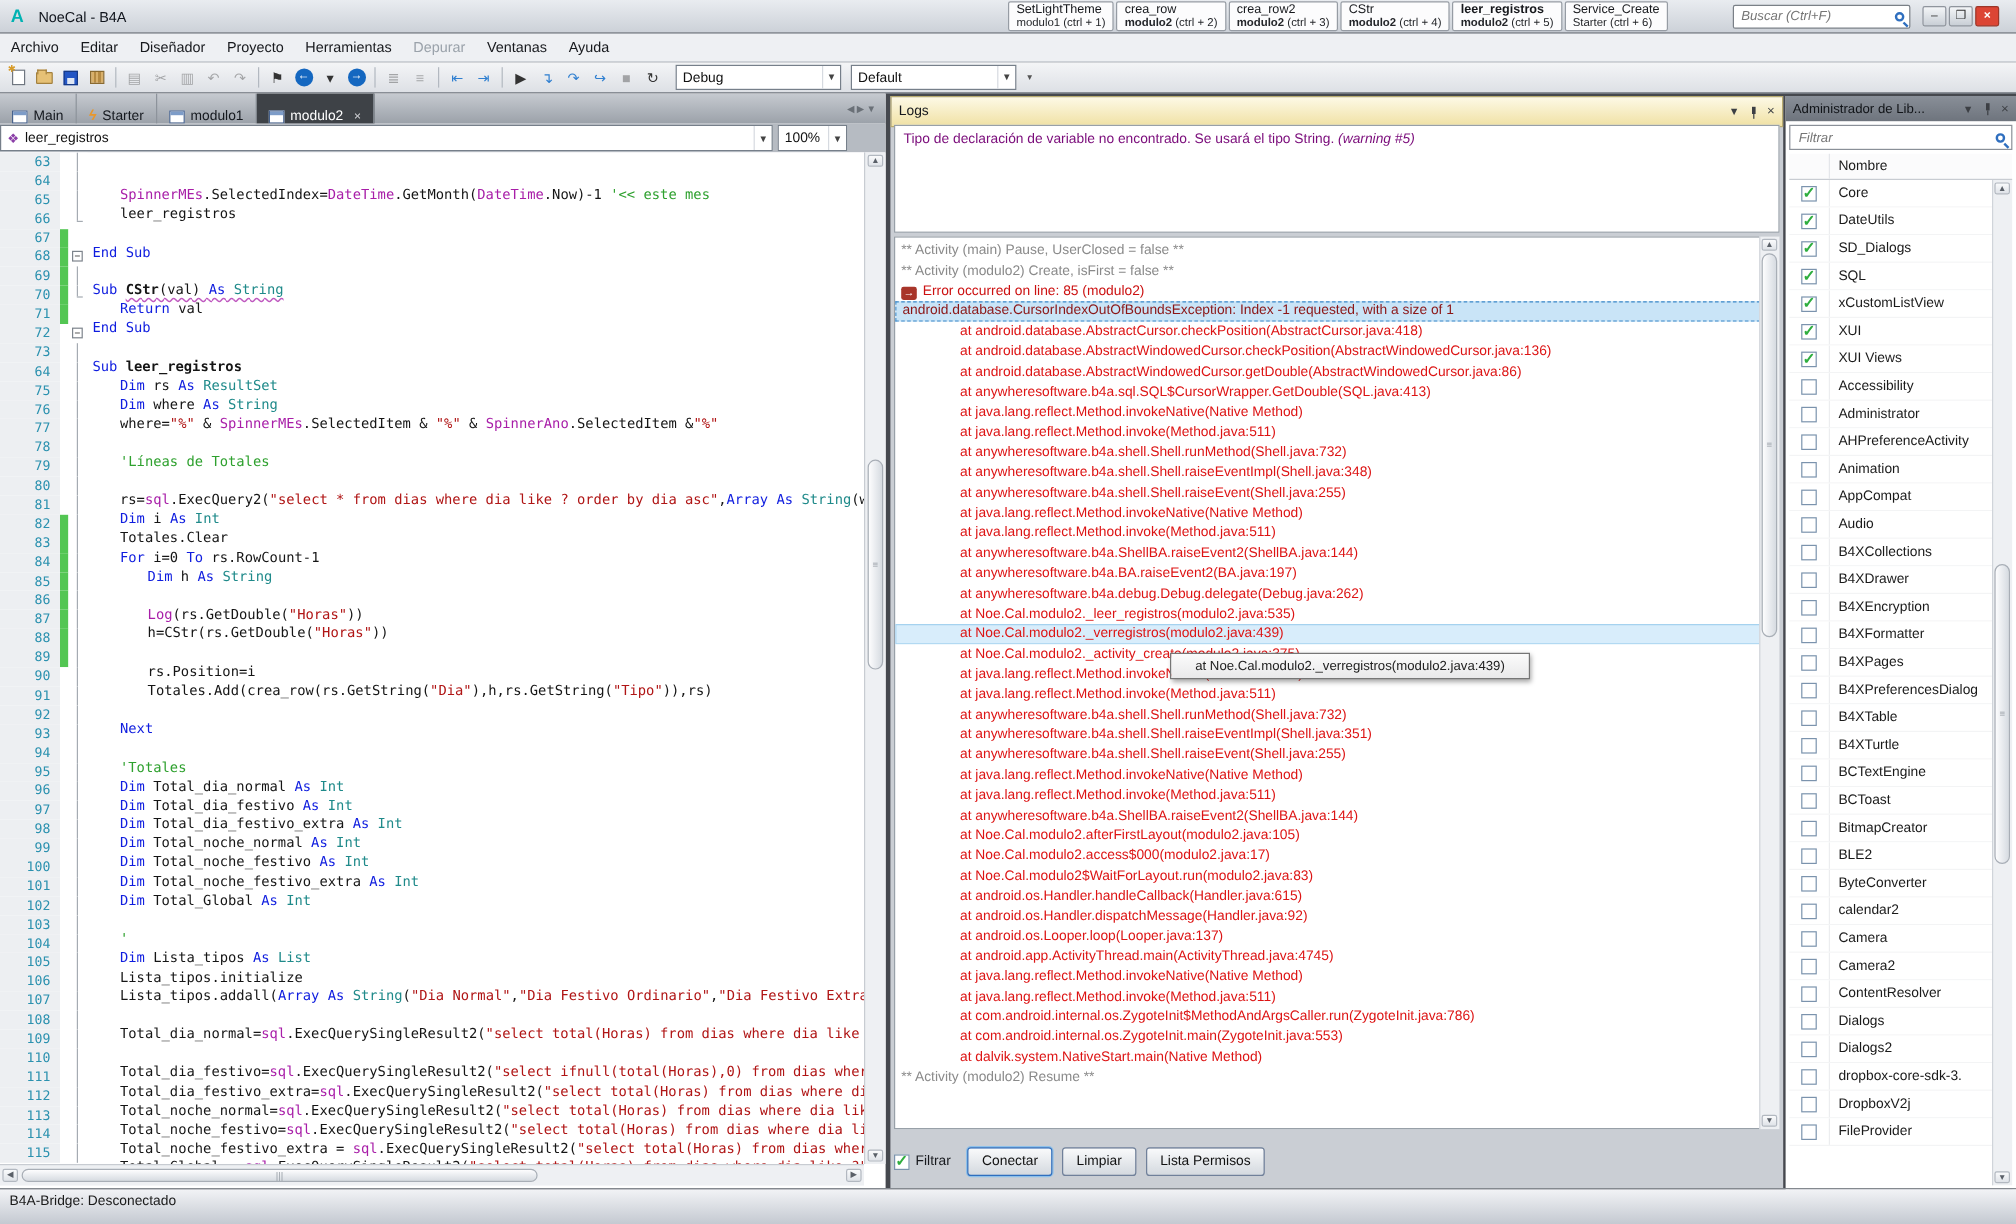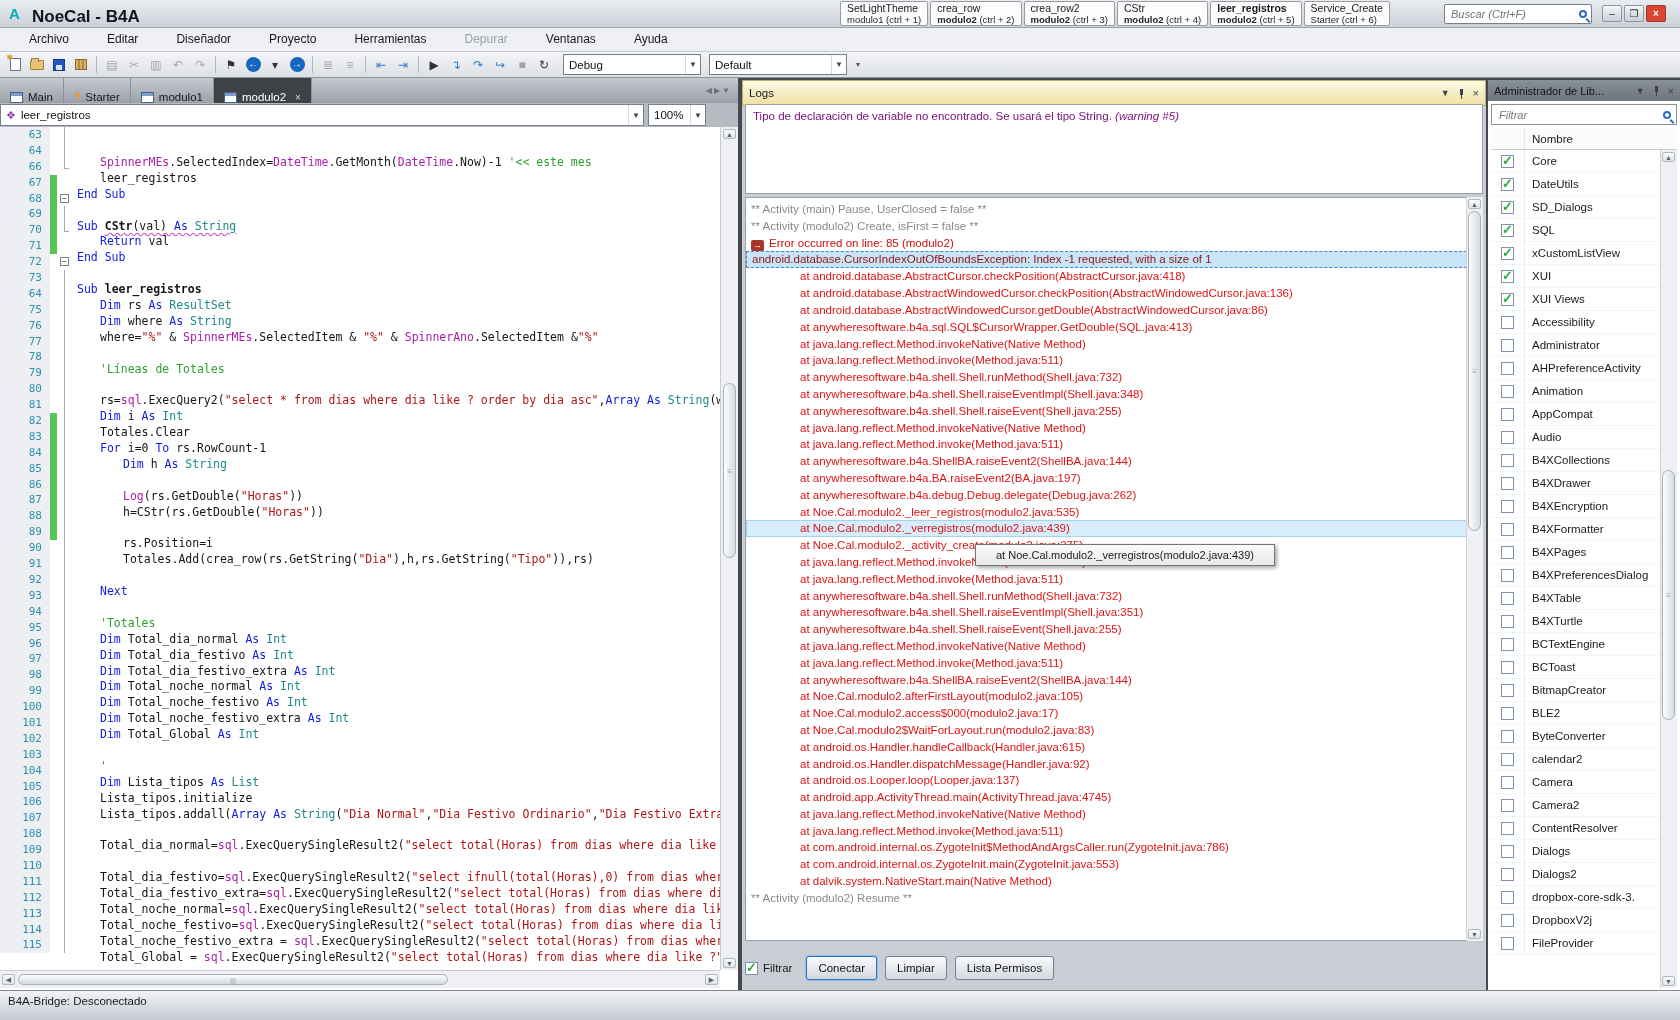--- a/index.html
+++ b/index.html
@@ -2,36 +2,36 @@
 <html><head>
 <meta charset="utf-8">
 <style>
   html,body{margin:0;padding:0;background:#2d2f33;font-family:"Liberation Sans",sans-serif;}
   *{box-sizing:border-box;}
   #window{position:relative;width:1680px;height:1020px;background:#45484e;overflow:hidden;font-family:"Liberation Sans",sans-serif;}
 
   
   .titlebar{position:absolute;left:0;top:0;width:1680px;height:28px;background:linear-gradient(#e9ecf0,#ccd1d8);border-bottom:1px solid #9ea4ac;}
   .logo{position:absolute;left:9px;top:5px;font-size:15px;font-weight:bold;color:#00b2b2;}
-  .apptitle{position:absolute;left:32px;top:7px;font-size:17px;font-weight:bold;color:#10141c;}
+  .apptitle{position:absolute;left:32px;top:7px;font-size:12px;font-weight:normal;color:#10141c;}
   .qtabs{position:absolute;left:840px;top:1px;display:flex;gap:2px;}
   .qtab{background:#fcfcfd;border:1px solid #969ca4;border-radius:2px;padding:1px 6px 1px 6px;height:25px;cursor:default;}
   .qtab .l1{font-size:10.5px;line-height:11px;color:#16181c;white-space:nowrap;}
   .qtab .l2{font-size:9.5px;line-height:11px;color:#24262a;white-space:nowrap;}
   .searchbox{position:absolute;left:1444px;top:4px;width:148px;height:20px;background:#fff;border:1px solid #7a8087;border-radius:2px;display:flex;align-items:center;padding:0 4px;}
   .searchbox input{border:none;outline:none;flex:1;font-size:11px;font-style:italic;color:#555;background:transparent;font-family:"Liberation Sans",sans-serif;min-width:0;}
   .mag{position:relative;width:8px;height:8px;border:2px solid #2f6fbf;border-radius:50%;flex:0 0 auto;}
   .mag::after{content:"";position:absolute;left:6px;top:6px;width:2px;height:5px;background:#2f6fbf;transform:rotate(-45deg);}
   .winbtns{position:absolute;left:1602px;top:5px;display:flex;gap:2px;}
   .wbtn{width:20px;height:17px;border:1px solid #8f959d;border-radius:2px;background:linear-gradient(#f4f6f8,#c9cfd6);font-size:10px;line-height:15px;text-align:center;color:#333;}
   .wbtn.close{background:#dc4534;border-color:#9c3628;color:#fff;font-weight:bold;}
 
   
   .menubar{position:absolute;left:0;top:28px;width:1680px;height:24px;background:#eef0f3;border-bottom:1px solid #c4c9cf;}
-  .mi{display:inline-block;padding:4px 9px;font-size:12px;color:#17191d;margin-left:20px;}
+  .mi{display:inline-block;padding:4px 9px;font-size:12px;color:#17191d;}
   .mi.dis{color:#9aa2aa;}
   .toolbar{position:absolute;left:0;top:52px;width:1680px;height:26px;background:linear-gradient(#f4f5f7,#dde0e5);border-bottom:1px solid #8f959d;display:flex;align-items:center;padding-left:4px;}
   .ti{display:inline-flex;width:20px;height:20px;align-items:center;justify-content:center;font-size:12px;color:#333;margin:0 1px;flex:0 0 auto;}
   .ti.dis{opacity:.38;filter:grayscale(1);}
   .tsep{width:1px;height:17px;background:#b2b8c0;margin:0 4px;flex:0 0 auto;}
   .navcirc{width:15px;height:15px;border-radius:50%;background:#1467c0;color:#fff;font-size:10px;line-height:14px;text-align:center;font-weight:bold;}
   .ic-page{width:11px;height:13px;background:#fff;border:1px solid #6f7680;position:relative;}
   .ic-page::after{content:"✱";position:absolute;left:-4px;top:-6px;font-size:8px;color:#d79b2a;}
   .ic-folder{width:14px;height:10px;background:#e6c176;border:1px solid #a3813f;border-radius:1px;position:relative;}
   .ic-folder::before{content:"";position:absolute;left:0;top:-3px;width:6px;height:3px;background:#e6c176;border:1px solid #a3813f;border-bottom:none;}
@@ -274,20 +274,28 @@
           </span>
           <span class="codetxt" style="padding-left: 27px;"><span class="c-p">SpinnerMEs</span><span class="c-d">.SelectedIndex=</span><span class="c-p">DateTime</span><span class="c-d">.GetMonth(</span><span class="c-p">DateTime</span><span class="c-d">.Now)-1 </span><span class="c-c">'&lt;&lt; este mes</span></span>
         </div>
         <div class="cl">
           <span class="ln">64</span>
           <span class="chg"></span>
           <span class="fold">
             <span class="fline"></span>
           </span>
           <span class="codetxt" style="padding-left: 27px;"><span class="c-d">leer_registros</span></span>
+        </div>
+        <div class="cl">
+          <span class="ln">65</span>
+          <span class="chg"></span>
+          <span class="fold">
+            <span class="fline"></span>
+          </span>
+          <span class="codetxt" style="padding-left: 4px;"></span>
         </div>
         <div class="cl">
           <span class="ln">66</span>
           <span class="chg"></span>
           <span class="fold">
             <span class="fcorner"></span>
           </span>
           <span class="codetxt" style="padding-left: 4px;"><span class="c-k">End Sub</span></span>
         </div>
         <div class="cl">

